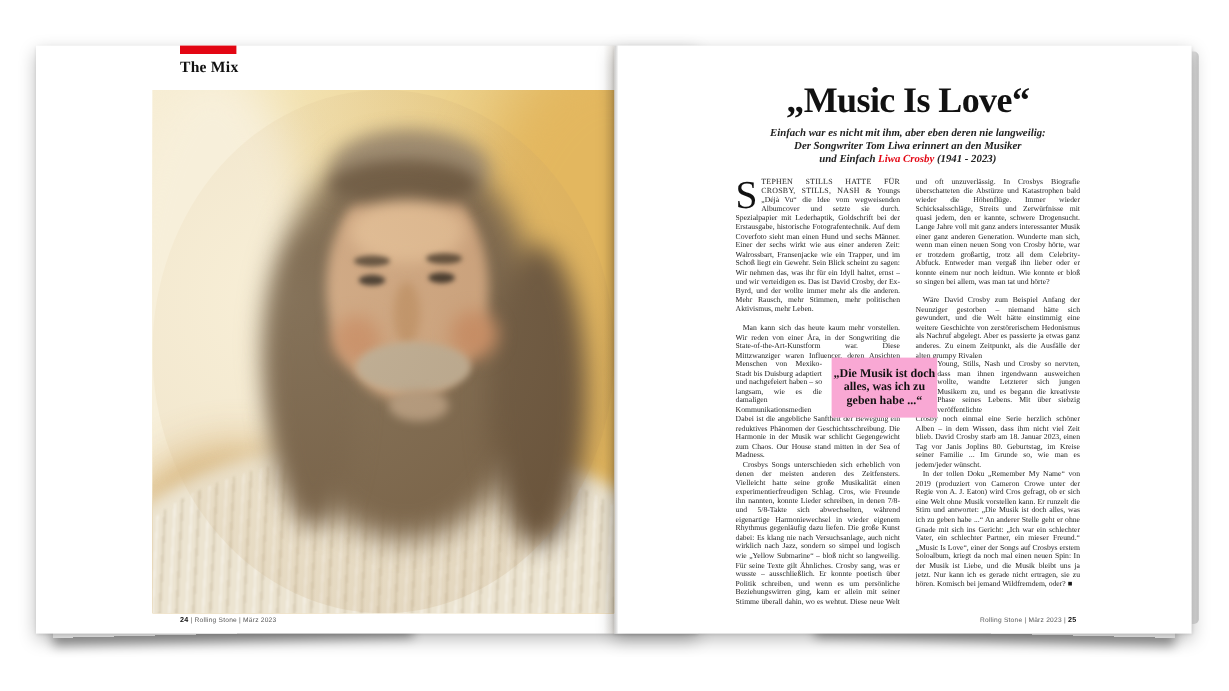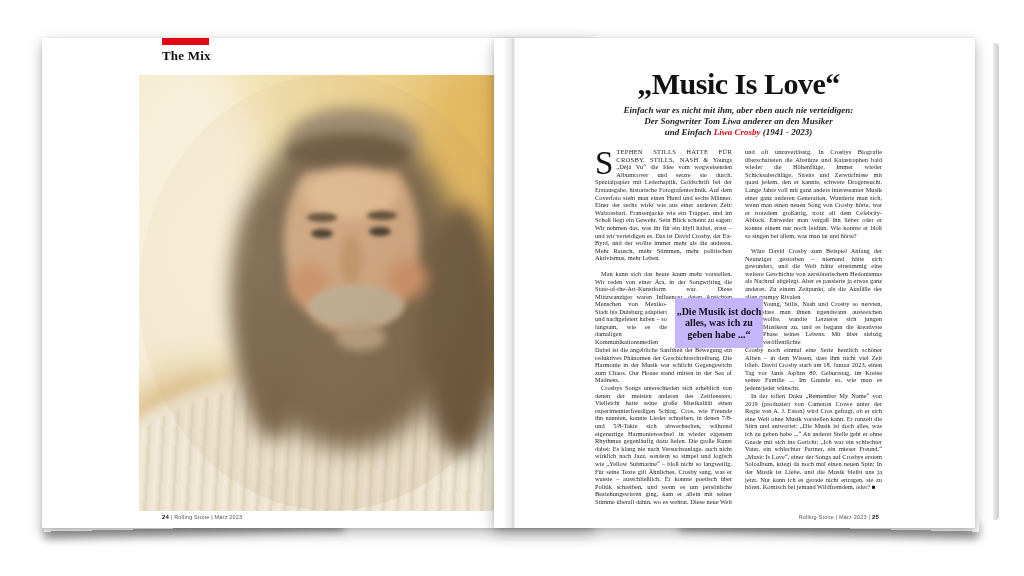--- a/index.html
+++ b/index.html
@@ -8,22 +8,22 @@
 
   
   .spread{position:absolute;left:30px;top:38px;width:963px;height:490px;}
   .curl{position:absolute;height:14px;background:transparent;z-index:0;}
   .curl-left{left:14px;bottom:0px;width:300px;box-shadow:0 7px 9px rgba(0,0,0,.38);transform:rotate(-1.4deg);}
   .curl-right{right:14px;bottom:0px;width:300px;box-shadow:0 7px 9px rgba(0,0,0,.38);transform:rotate(1.4deg);}
   .stack-edge{position:absolute;right:-6px;top:5px;bottom:8px;width:6px;z-index:0;
     background:linear-gradient(to right,#ececec,#cccccc);border-radius:0 4px 4px 0;}
   .page{position:absolute;top:0;height:490px;background:#fff;z-index:1;
     box-shadow:0 5px 14px rgba(0,0,0,.28), 0 1px 3px rgba(0,0,0,.12);}
-  .page-left{left:12px;width:552px;text-decoration:underline;}
-  .page-right{left:464px;width:481px;}
+  .page-left{left:0;width:552px;text-decoration:underline;}
+  .page-right{left:482px;width:481px;}
   .spine{position:absolute;left:473px;top:0;height:490px;width:20px;z-index:3;pointer-events:none;
     background:linear-gradient(to right,rgba(0,0,0,0) 0%,rgba(80,60,30,.12) 42%,rgba(0,0,0,.16) 50%,rgba(255,255,255,.05) 62%,rgba(0,0,0,0) 100%);}
 
   
   .section-head{position:absolute;left:120px;top:0px;}
   .red-bar{width:47px;height:7px;background:#e30613;}
   .section-title{margin-top:3px;font-weight:700;font-size:13px;letter-spacing:.2px;color:#111;}
   .footer{position:absolute;top:476px;font-family:"Liberation Sans",sans-serif;font-size:5.5px;color:#555;letter-spacing:.2px;}
   .footer b{color:#111;font-size:6px;}
   .footer-left{left:120px;}
@@ -72,21 +72,21 @@
   .col1{left:101px;}
   .col2{left:251px;}
   .seg{overflow:hidden;}
   .h122{height:122px;} .h30{height:30px;} .h46{height:46px;} .h38{height:38px;} .h120{height:120px;}
   .h99{height:99px;} .h53{height:53px;}
   .narrow1{width:72px;}
   .narrow2{width:119px;margin-left:18px;}
   .indent{text-indent:6px;}
   .dropcap{float:left;font-size:33px;line-height:29px;height:29px;padding:1px 3px 0 0;color:#111;}
   .opening-caps{font-size:6.6px;letter-spacing:.2px;}
-  .pull-quote{position:absolute;left:281px;top:298px;width:88px;height:50px;z-index:2;background:#c4b5fd;
+  .pull-quote{position:absolute;left:281px;top:298px;width:88px;height:50px;z-index:2;background:#f9a8d4;
     display:flex;align-items:center;justify-content:center;text-align:center;
     font-size:10px;line-height:11.5px;font-weight:700;color:#111;}
   
 </style>
 </head>
 <body>
 
 <div class="stage">
   <div class="spread">
     <div class="curl curl-left"></div>
@@ -130,22 +130,22 @@
         <b>24</b>
         <span> | </span>
         <span>Rolling Stone | März 2023</span>
       </div>
     </div>
 
     <div class="page page-right">
       <div class="art-head">
         <div class="art-title">„Music Is Love“</div>
         <div class="art-sub">
-          <span>Einfach war es nicht mit ihm, aber eben auch nie verteidigen:</span><br>
-          <span>Der Songwriter Tom Liwa anderer an den Musiker</span><br>
+          <span>Einfach war es nicht mit ihm, aber eben deren nie langweilig:</span><br>
+          <span>Der Songwriter Tom Liwa erinnert an den Musiker</span><br>
           <span>und Einfach </span><span class="red">Liwa Crosby</span><span> (1941 - 2023)</span>
         </div>
       </div>
 
       <div class="body-col col1">
         <div class="seg h122">
           <span class="dropcap">S</span><span class="opening-caps">TEPHEN STILLS HATTE FÜR CROSBY, STILLS, NASH</span><span> &amp; Youngs „Déjà Vu“ die Idee vom wegweisenden Albumcover und setzte sie durch. Spezialpapier mit Lederhaptik, Goldschrift bei der Erstausgabe, historische Fotografentechnik. Auf dem Coverfoto sieht man einen Hund und sechs Männer. Einer der sechs wirkt wie aus einer anderen Zeit: Walrossbart, Fransenjacke wie ein Trapper, und im Schoß liegt ein Gewehr. Sein Blick scheint zu sagen: Wir nehmen das, was ihr für ein Idyll haltet, ernst – und wir verteidigen es. Das ist David Crosby, der Ex-Byrd, und der wollte immer mehr als die anderen. Mehr Rausch, mehr Stimmen, mehr politischen Aktivismus, mehr Leben.</span>
         </div>
         <div class="seg h30 indent">Man kann sich das heute kaum mehr vorstellen. Wir reden von einer Ära, in der Songwriting die State-of-the-Art-Kunstform war. Diese Mittzwanziger waren Influencer, deren Ansichten junge</div>
         <div class="seg h46 narrow1">Menschen von Mexiko-Stadt bis Duisburg adaptiert und nachgefeiert haben – so langsam, wie es die damaligen Kommunikationsmedien eben zuließen.</div>

